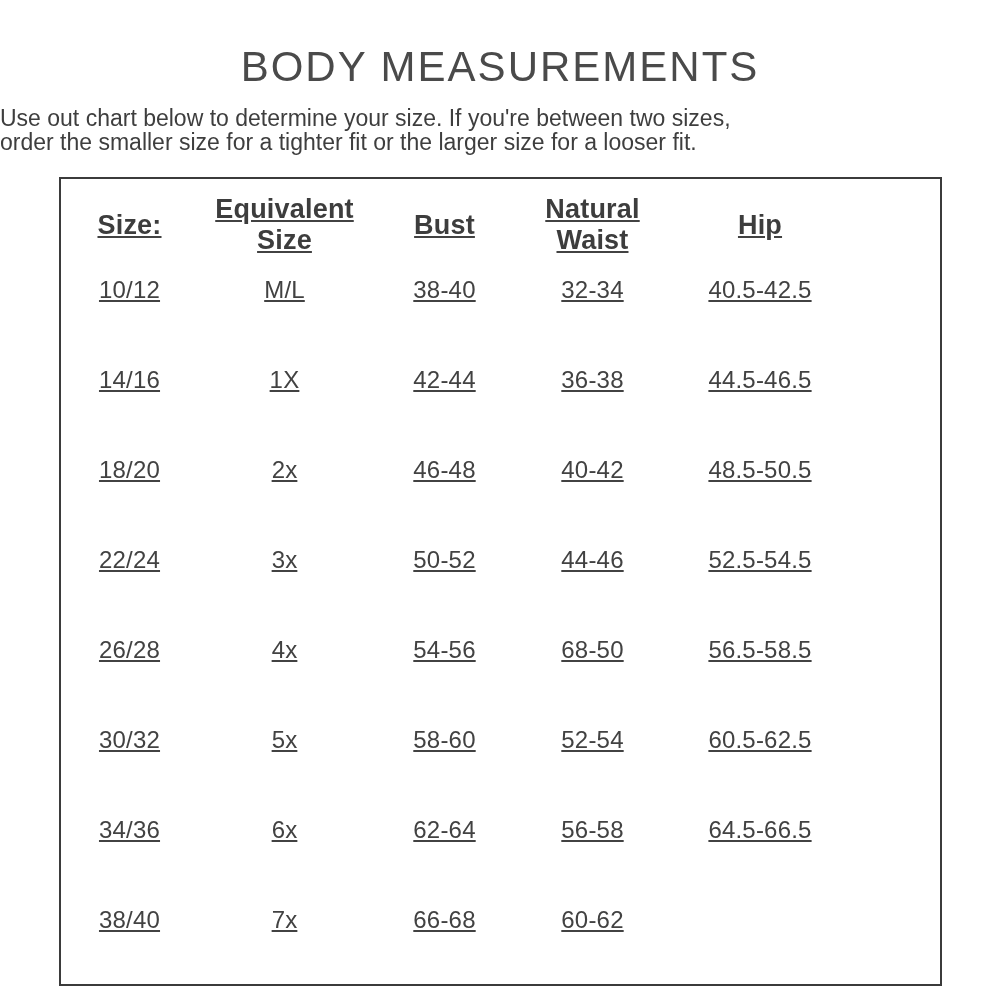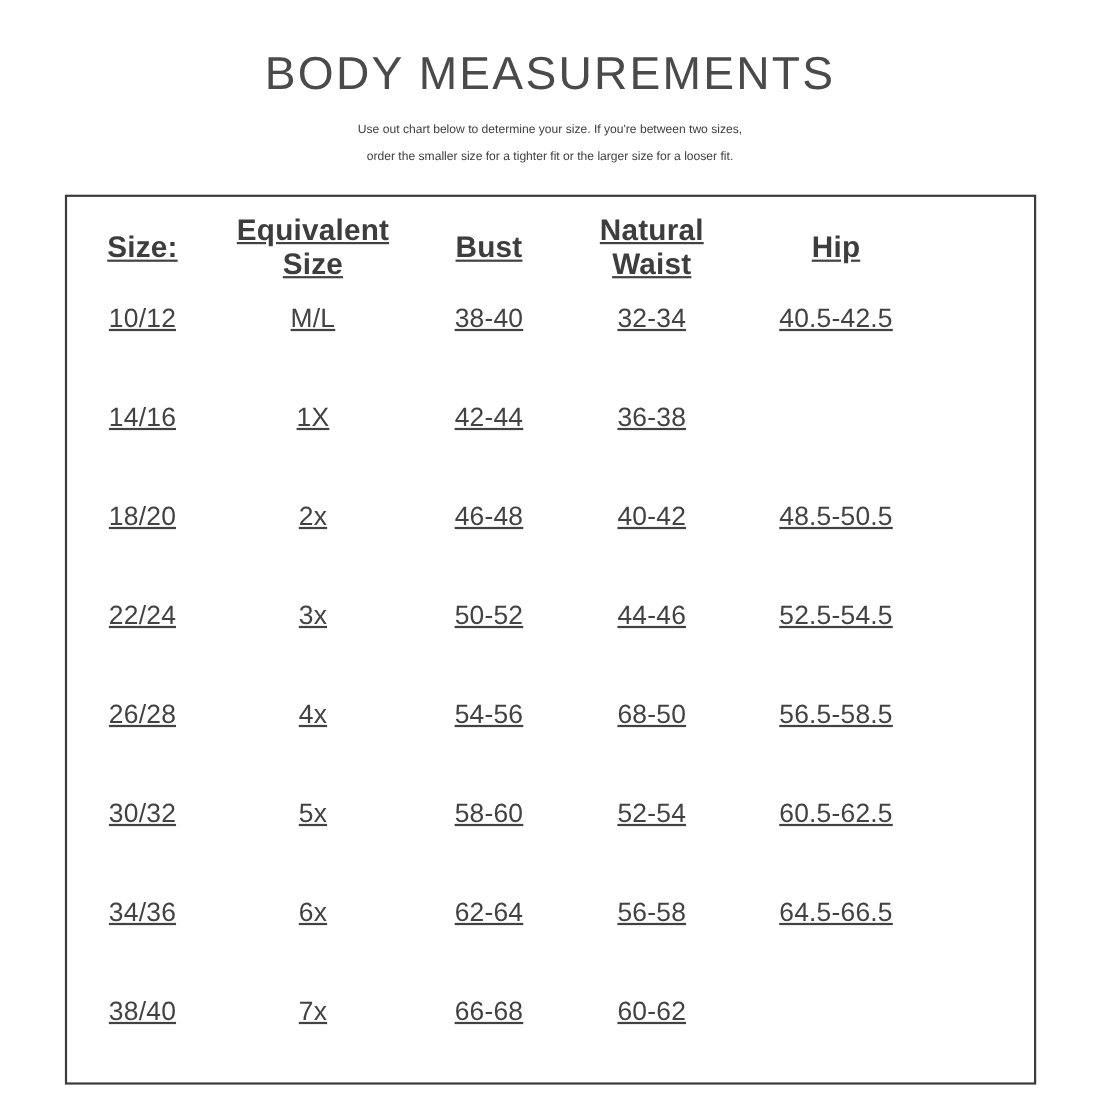--- a/index.html
+++ b/index.html
@@ -20,22 +20,21 @@
     text-align:center;
     font-size:42px;
     font-weight:300;
     letter-spacing:2px;
     line-height:46px;
     color:var(--text-title);
   }
 
   .subtitle{
     margin-top:16px;
-    text-align:center;
-    font-size:11px;
+    font-size:23px;
     line-height:24px;
     color:#3e3e3e;
   }
 
   .chart-box{
     width:883px;
     height:809px;
     margin:23px auto 0;
     border:2px solid var(--border);
     background:var(--bg);
@@ -95,20 +94,21 @@
           <div class="td">M/L</div>
           <div class="td">38-40</div>
           <div class="td">32-34</div>
           <div class="td">40.5-42.5</div>
         </div>
         <div class="tr">
           <div class="td">14/16</div>
           <div class="td">1X</div>
           <div class="td">42-44</div>
           <div class="td">36-38</div>
+          <div class="td">44.5-46.5</div>
         </div>
         <div class="tr">
           <div class="td">18/20</div>
           <div class="td">2x</div>
           <div class="td">46-48</div>
           <div class="td">40-42</div>
           <div class="td">48.5-50.5</div>
         </div>
         <div class="tr">
           <div class="td">22/24</div>

